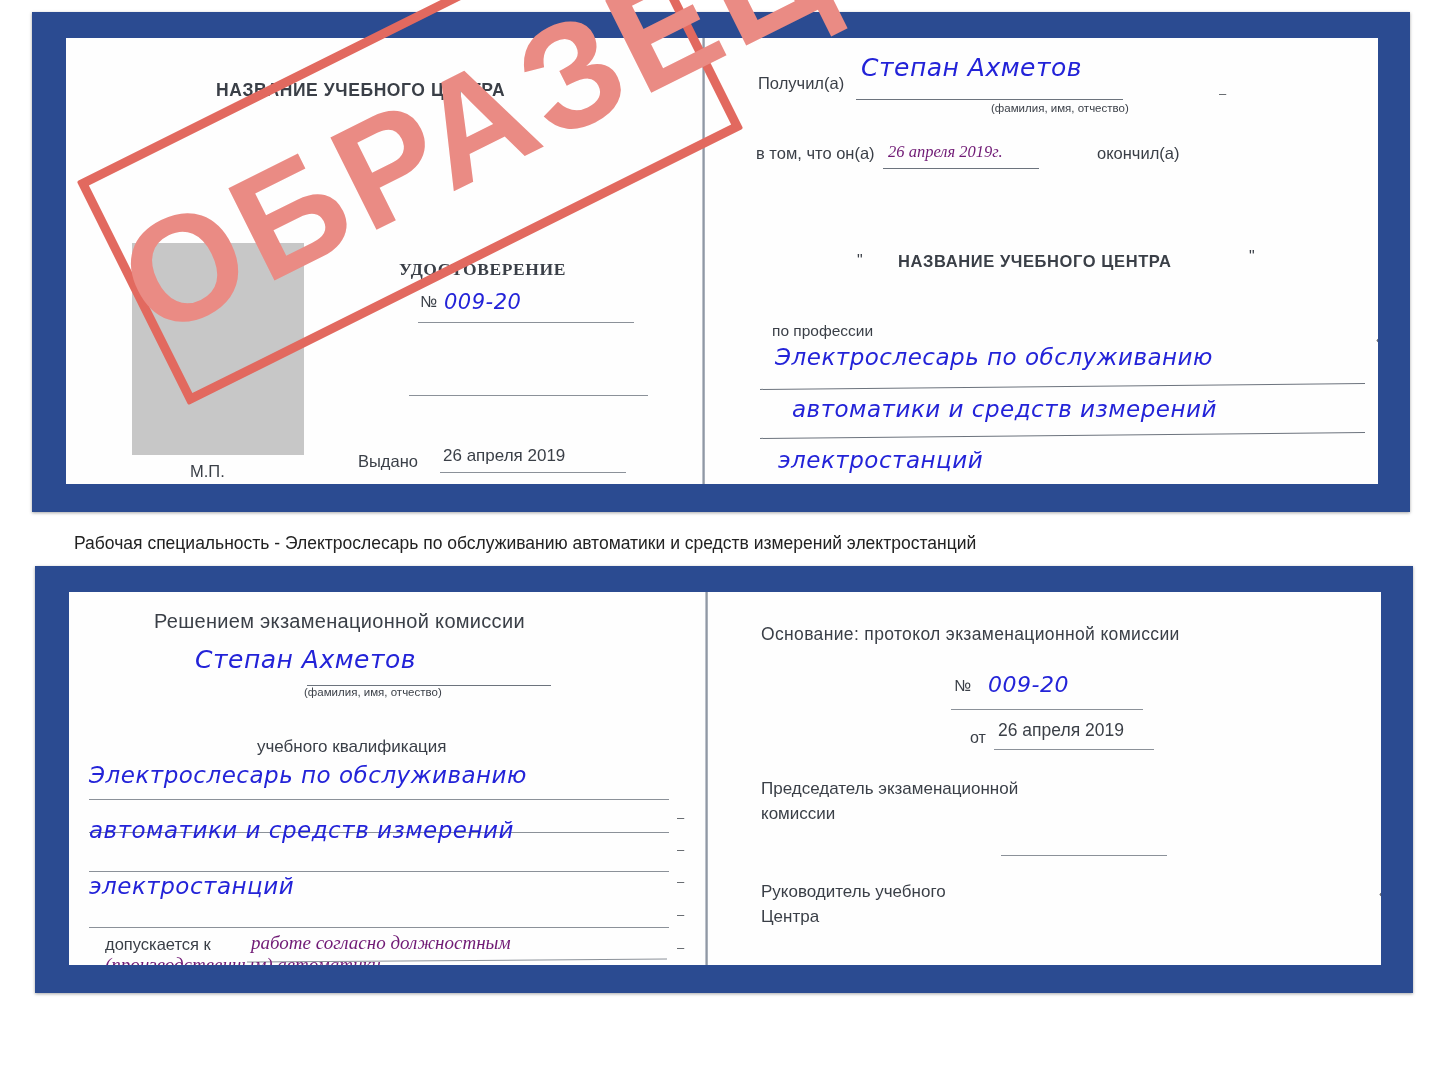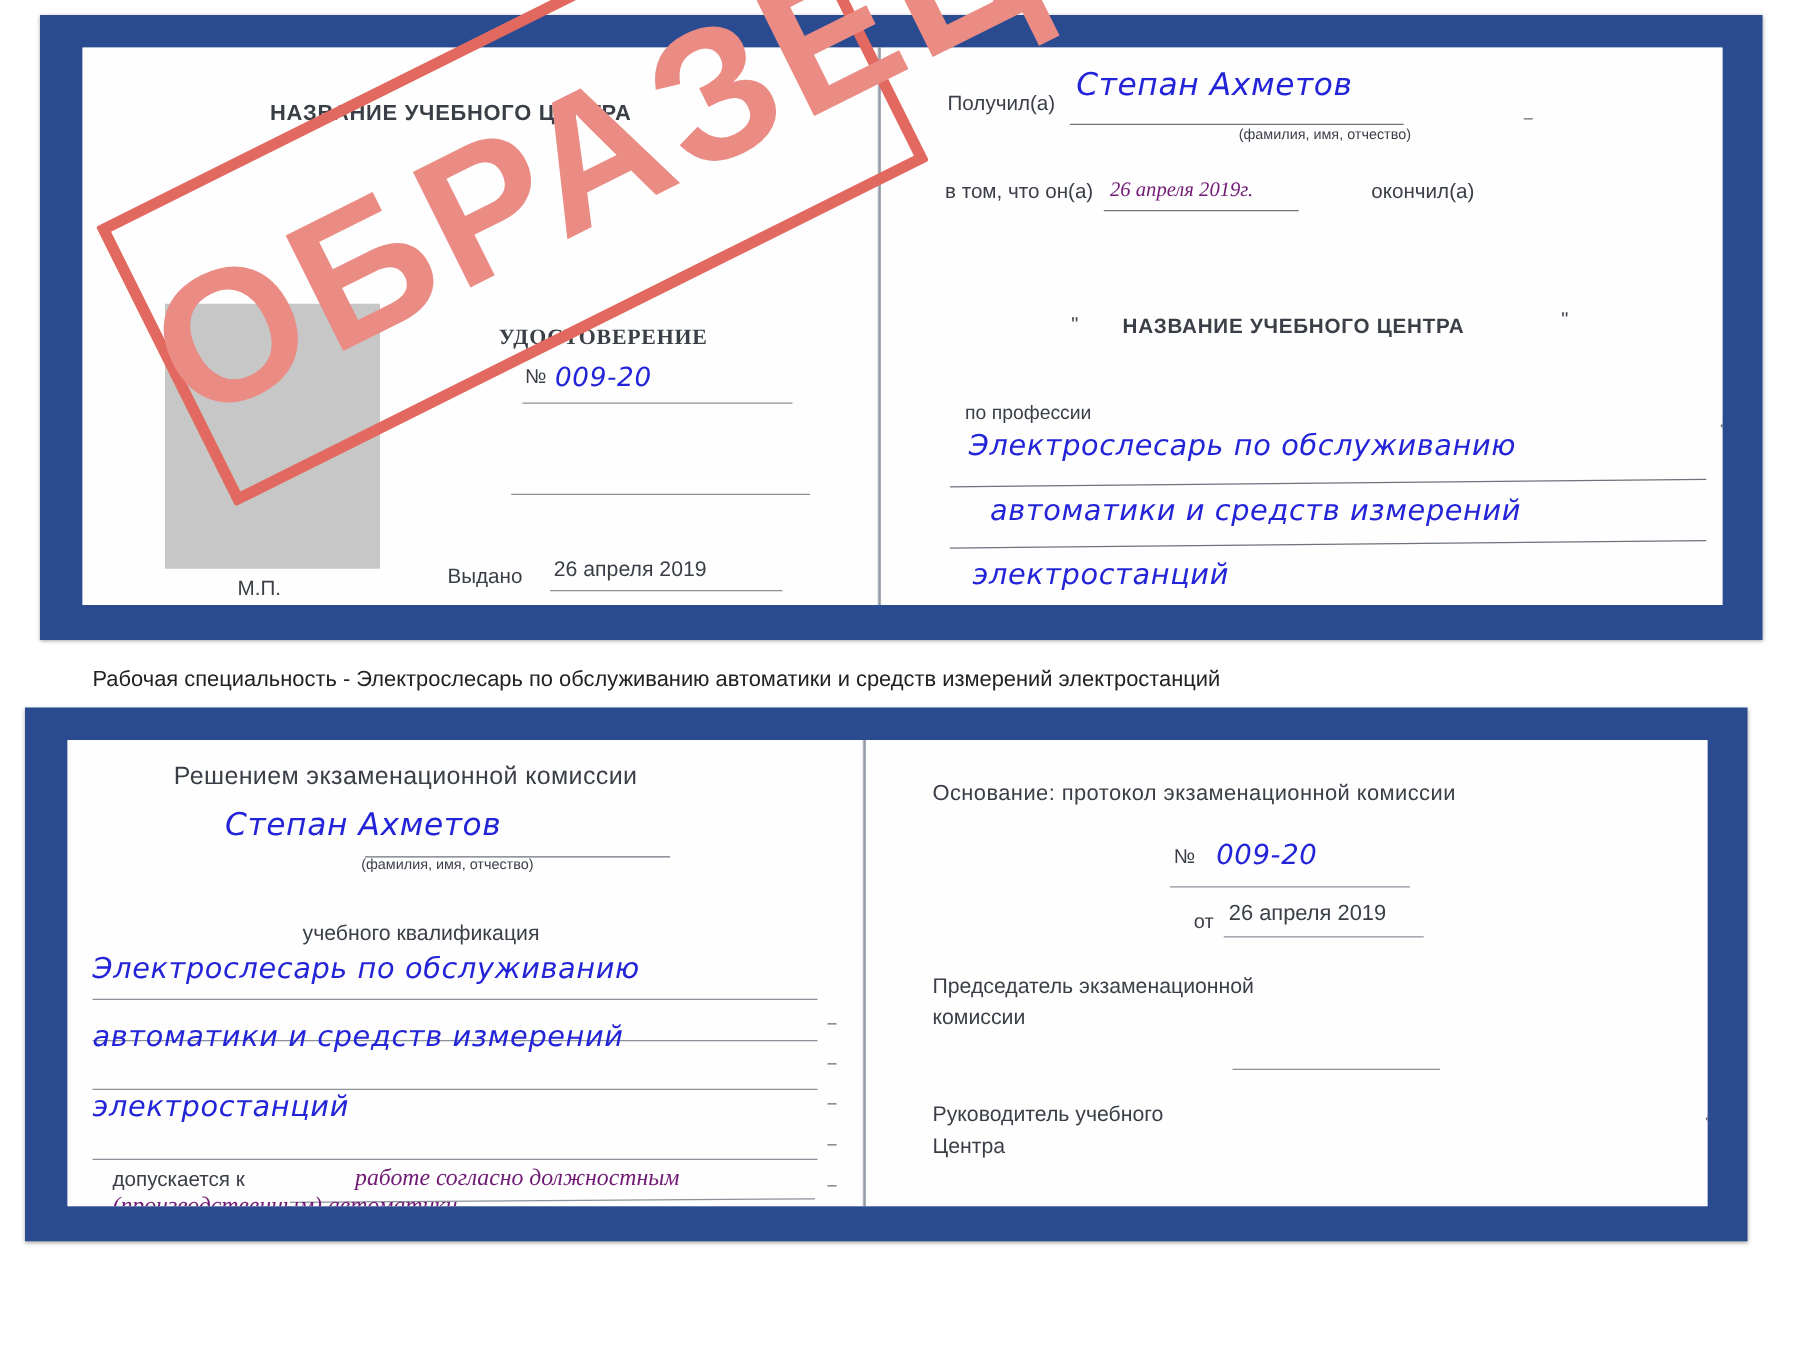--- a/index.html
+++ b/index.html
@@ -108,21 +108,21 @@
   </div>
 </div>
 
 <div class="stamp" style="left:100px;top:30px;width:620px;height:250px;">
   <div class="frame"></div>
   <div class="word">ОБРАЗЕЦ</div>
 </div>
 
 <div class="caption" style="left:74px;top:531px;width:1040px;">Рабочая специальность - Электрослесарь по обслуживанию автоматики и средств измерений электростанций</div>
 
-<div class="book" style="left:20px;top:566px;width:1378px;height:427px;">
+<div class="book" style="left:35px;top:566px;width:1378px;height:427px;">
   <div class="book-inner" style="left:34px;top:26px;right:32px;bottom:28px;">
 
     <div class="page-white" style="left:0;width:636px;"></div>
     <div class="spine" style="left:636px;"></div>
     <div class="page-white" style="left:639px;right:0;"></div>
 
     <div class="t" style="left:85px;top:18px;font-size:20px;letter-spacing:.3px;">Решением экзаменационной комиссии</div>
 
     <div class="t hand" style="left:126px;top:53px;font-size:25px;">Степан Ахметов</div>
     <div class="rule dark" style="left:238px;top:93px;width:244px;"></div>
@@ -134,21 +134,21 @@
     <div class="rule" style="left:20px;top:207px;width:580px;"></div>
     <div class="rule" style="left:20px;top:240px;width:580px;"></div>
 
     <div class="t hand" style="left:20px;top:225px;font-size:23px;">автоматики и средств измерений</div>
     <div class="rule" style="left:20px;top:279px;width:580px;"></div>
 
     <div class="t hand" style="left:20px;top:281px;font-size:23px;">электростанций</div>
     <div class="rule" style="left:20px;top:335px;width:580px;"></div>
 
     <div class="t" style="left:36px;top:343px;font-size:16.5px;">допускается к</div>
-    <div class="t hand2" style="left:182px;top:340px;font-size:19px;margin-left:48px;">работе согласно должностным</div>
+    <div class="t hand2" style="left:182px;top:340px;font-size:19px;">работе согласно должностным</div>
     <div class="rule" style="left:178px;top:368px;width:420px;transform:rotate(-0.4deg);"></div>
     <div class="t hand2" style="left:36px;top:362px;font-size:19px;">(производственным) автоматики</div>
     <div class="rule" style="left:20px;top:394px;width:580px;transform:rotate(-0.35deg);"></div>
     <div class="rule" style="left:20px;top:427px;width:580px;transform:rotate(-0.35deg);"></div>
 
     <div class="t" style="left:692px;top:32px;font-size:17.5px;letter-spacing:.35px;">Основание: протокол экзаменационной комиссии</div>
 
     <div class="t" style="left:885px;top:85px;font-size:16px;">№</div>
     <div class="t hand" style="left:919px;top:80px;font-size:22px;">009-20</div>
     <div class="rule" style="left:882px;top:117px;width:192px;"></div>

